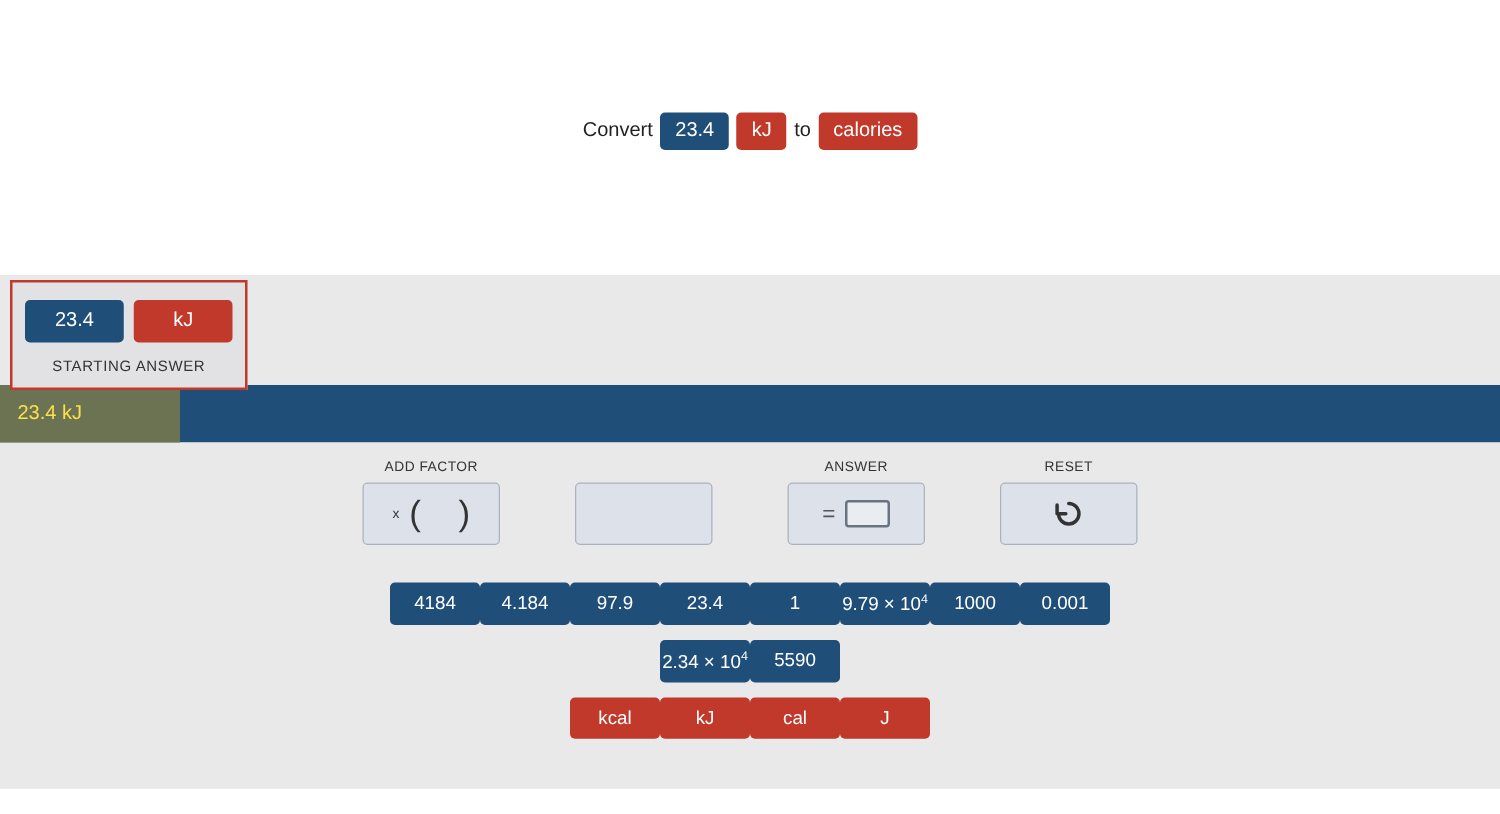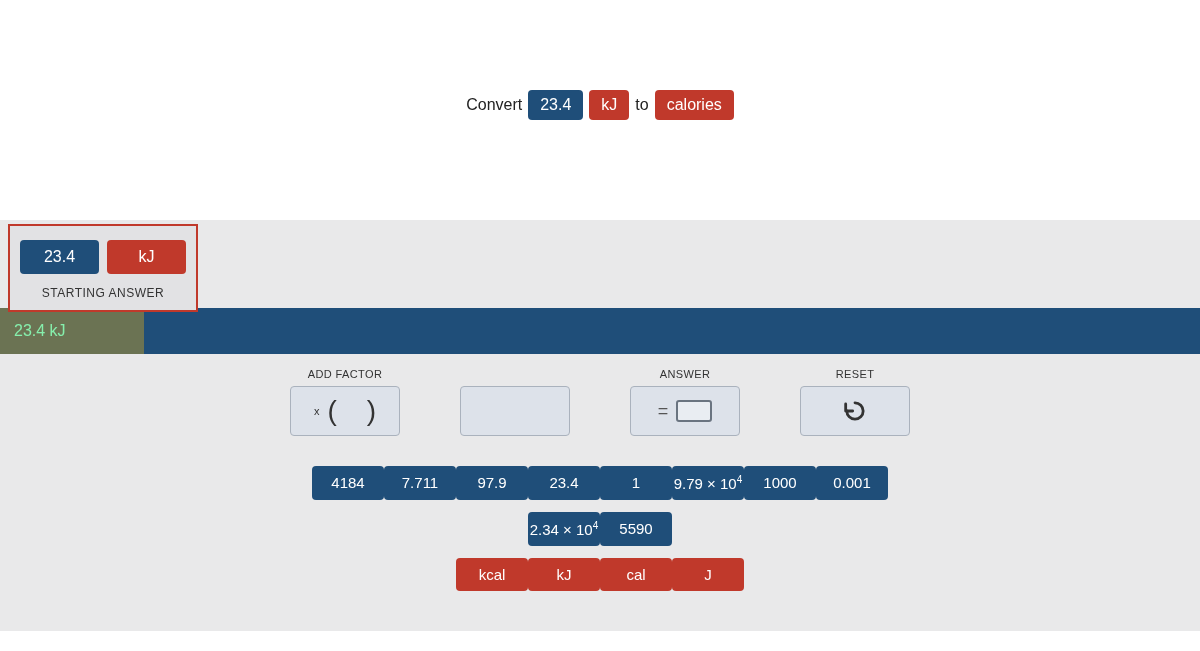--- a/index.html
+++ b/index.html
@@ -78,21 +78,21 @@
   }
 
   .result-bar {
     background: #1f4e79;
     height: 46px;
     display: flex;
     align-items: stretch;
   }
   .result-seg {
     background: #6b7353;
-    color: #86efac;
+    color: #fde047;
     display: flex;
     align-items: center;
     padding: 0 14px;
     font-size: 16px;
     font-weight: 500;
     width: 144px;
     text-align: right;
   }
 
   .work-area {
@@ -238,21 +238,21 @@
           <path d="M4 6 L4 12 L10 12" fill="none" stroke="#333" stroke-width="2.4" stroke-linecap="round" stroke-linejoin="round"></path>
         </svg>
       </div>
     </div>
 
   </div>
 
   <div class="tile-rows">
     <div class="tile-row" id="row1">
         <div class="tile tile-blue">4184</div>
-        <div class="tile tile-blue">7.711</div>
+        <div class="tile tile-blue">4.184</div>
         <div class="tile tile-blue">97.9</div>
         <div class="tile tile-blue">23.4</div>
         <div class="tile tile-blue">1</div>
         <div class="tile tile-blue">9.79 × 10<sup>4</sup></div>
         <div class="tile tile-blue">1000</div>
         <div class="tile tile-blue">0.001</div>
       </div>
     <div class="tile-row" id="row2">
         <div class="tile tile-blue">2.34 × 10<sup>4</sup></div>
         <div class="tile tile-blue">5590</div>

